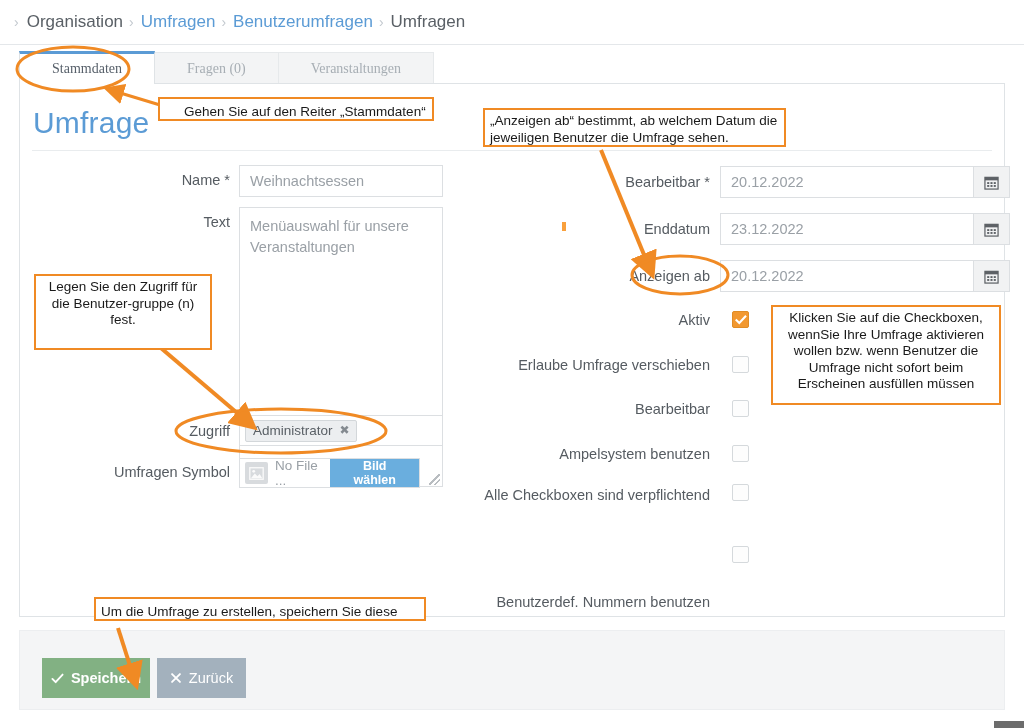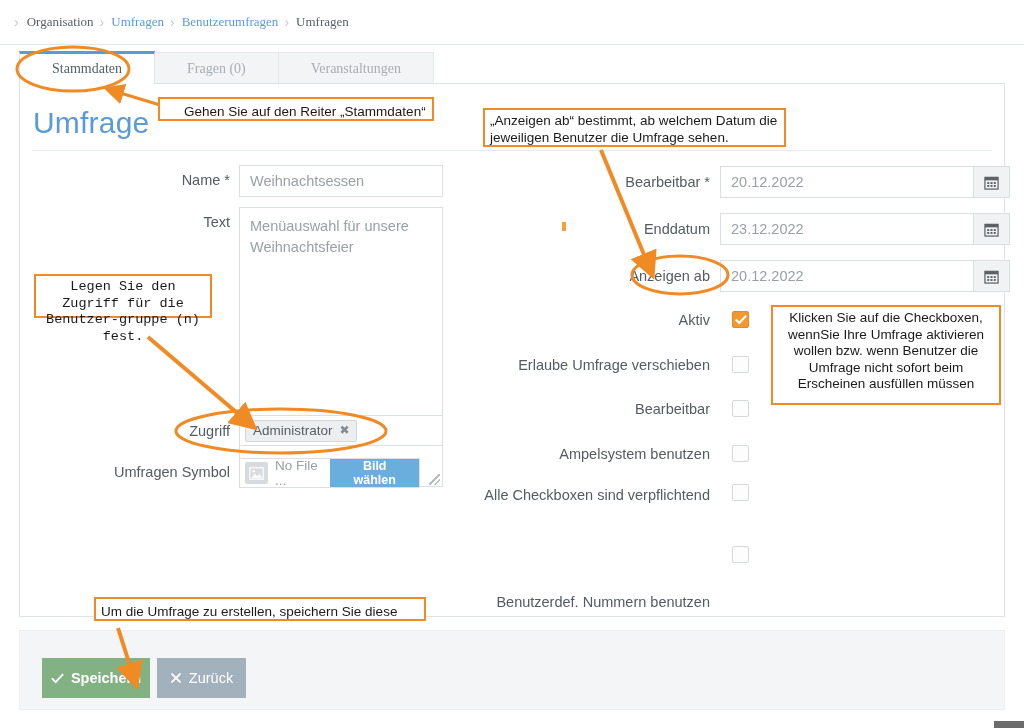--- a/index.html
+++ b/index.html
@@ -24,21 +24,21 @@
     box-sizing: border-box;
     border-bottom: 1px solid #e4e7ea;
     background: #fff;
   }
   .crumb-sep {
     color: #c3c9cf; font-size: 14px;
     margin: 0 7px 0 6px; user-select: none;
   }
   .crumb-sep.first { margin-left: 0; margin-right: 8px; }
   .crumb {
-    font-size: 13px; color: #5a6066; white-space: nowrap; font-family: Liberation Serif, serif;
+    font-size: 17px; color: #5a6066; white-space: nowrap;
   }
   .crumb.link { color: #5b9bd5; }
 
   
   .tabbar {
     position: absolute; left: 19px; top: 51px;
     display: flex; align-items: flex-end;
     height: 33px;
   }
   .tab {
@@ -265,21 +265,21 @@
   </div>
 
   <div class="panel">
     <div class="page-title">Umfrage</div>
     <div class="title-rule"></div>
 
     <div class="lbl" style="left:100px; top:88px; width:110px;">Name *</div>
     <div class="inp" style="left:219px; top:81px; width:204px; height:32px;">Weihnachtsessen</div>
 
     <div class="lbl" style="left:100px; top:130px; width:110px;">Text</div>
-    <div class="ta" style="left:219px; top:123px; width:204px; height:280px;">Menüauswahl für unsere Weihnachtsfeier</div>
+    <div class="ta" style="left:219px; top:123px; width:204px; height:280px;">Menüauswahl für unsere Veranstaltungen</div>
     <div class="ta-handle" style="left:409px; top:390px;"></div>
 
     <div class="lbl" style="left:100px; top:339px; width:110px;">Zugriff</div>
     <div class="taginput" style="left:219px; top:331px; width:204px; height:31px;">
       <span class="tag">
         <span>Administrator</span>
         <span class="tag-x">✖</span>
       </span>
     </div>
 
@@ -409,19 +409,19 @@
 
     <ellipse cx="281" cy="431" rx="105" ry="22" fill="none" stroke="#f08a24" stroke-width="3"></ellipse>
 
     <line x1="118" y1="628" x2="132" y2="672" stroke="#f08a24" stroke-width="4" marker-end="url(#ah)"></line>
   </svg>
 
   <div class="note" style="left:158px; top:97px; width:276px; height:24px; line-height:20px;padding-left:24px;">Gehen Sie auf den Reiter „Stammdaten“</div>
 
   <div class="note" style="left:483px; top:108px; width:303px; height:39px;">„Anzeigen ab“ bestimmt, ab welchem Datum die jeweiligen Benutzer die Umfrage sehen.</div>
 
-  <div class="note center" style="left:34px; top:274px; width:178px; height:44px;font-family:Liberation Mono, monospace;">Legen Sie den Zugriff für die Benutzer-gruppe (n) fest.</div>
+  <div class="note center" style="left:34px; top:274px; width:178px; height:76px;">Legen Sie den Zugriff für die Benutzer-gruppe (n) fest.</div>
 
   <div class="note center" style="left:771px; top:305px; width:230px; height:100px;">Klicken Sie auf die Checkboxen, wennSie Ihre Umfrage aktivieren wollen bzw. wenn Benutzer die Umfrage nicht sofort beim Erscheinen ausfüllen müssen</div>
 
   <div class="note" style="left:94px; top:597px; width:332px; height:24px; line-height:20px;">Um die Umfrage zu erstellen, speichern Sie diese</div>
 
 </div>
 
 </body></html>

